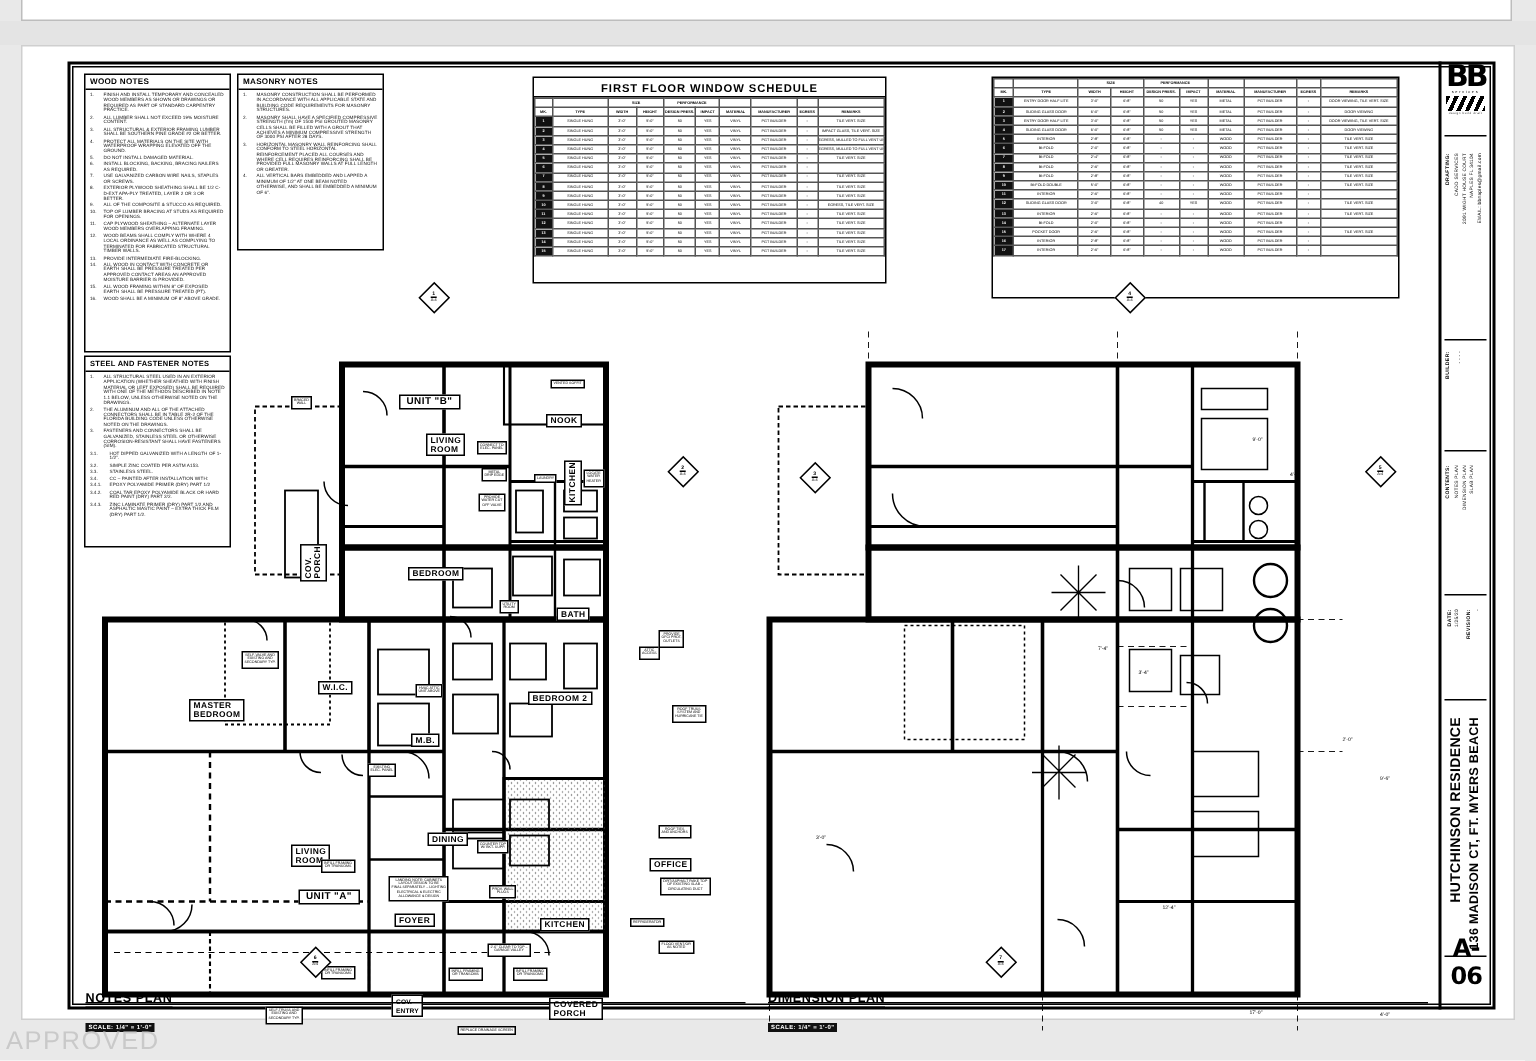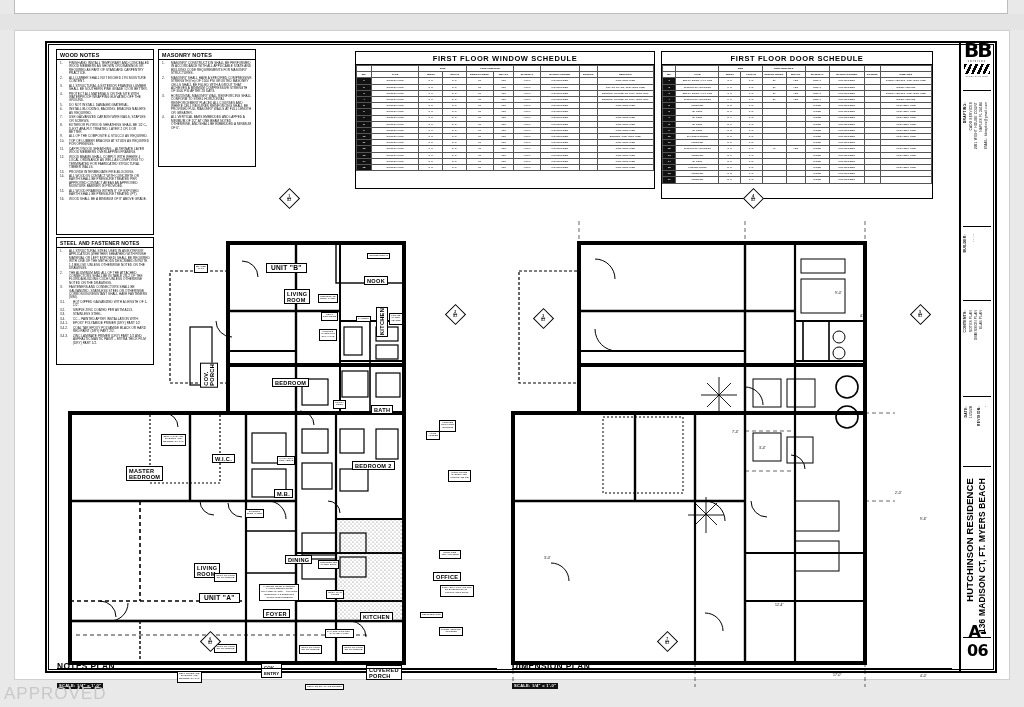--- a/index.html
+++ b/index.html
@@ -269,21 +269,21 @@
           <div class="nnum">3.4.2.</div>
           <div class="ntxt">COAL TAR EPOXY POLYAMIDE BLACK OR HARD RED PAINT (DRY) PART 2/2.</div>
         </div>
         <div class="nline sub">
           <div class="nnum">3.4.3.</div>
           <div class="ntxt">ZINC LAMINATE PRIMER (DRY) PART 1/2 AND ASPHALTIC MASTIC PAINT – EXTRA THICK FILM (DRY) PART 1/2.</div>
         </div>
       </div>
   </div>
 
-  <div class="sched" style="left:340px;top:20px;width:300px;height:138px;">
+  <div class="sched" style="left:340px;top:20px;width:236px;height:138px;">
     <div class="stitle">FIRST FLOOR WINDOW SCHEDULE</div>
     <div id="win-table">
         <table class="st">
           <colgroup>
             <col style="width: 5%;">
             <col style="width: 16%;">
             <col style="width: 8%;">
             <col style="width: 8%;">
             <col style="width: 9%;">
             <col style="width: 7%;">
@@ -496,21 +496,20 @@
               <td>PGT BUILDER</td>
               <td>-</td>
               <td class="rem">TILE VERT. SIZE</td>
             </tr>
           </tbody>
         </table>
       </div>
   </div>
 
   <div class="sched" style="left:646px;top:20px;width:272px;height:148px;">
-    <div class="stitle">FIRST FLOOR DOOR SCHEDULE</div>
     <div id="door-table">
         <table class="st">
           <colgroup>
             <col style="width: 5%;">
             <col style="width: 16%;">
             <col style="width: 8%;">
             <col style="width: 8%;">
             <col style="width: 9%;">
             <col style="width: 7%;">
             <col style="width: 9%;">

